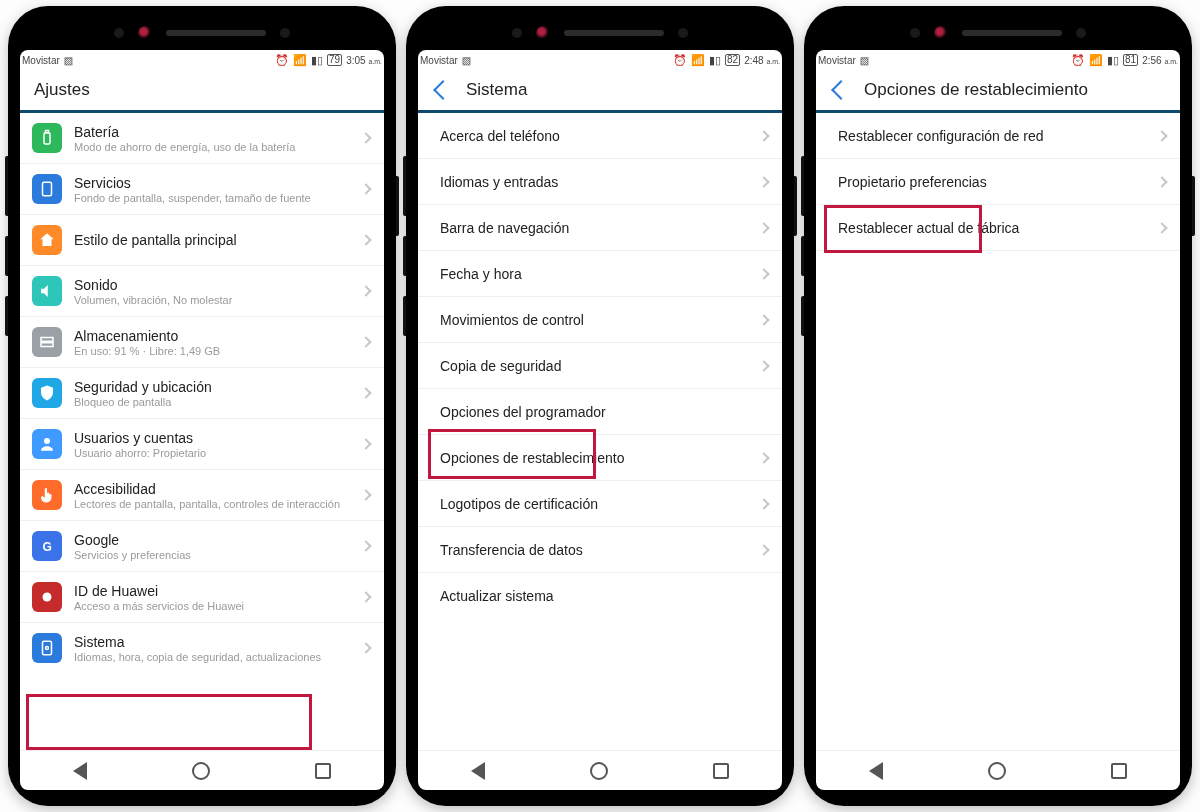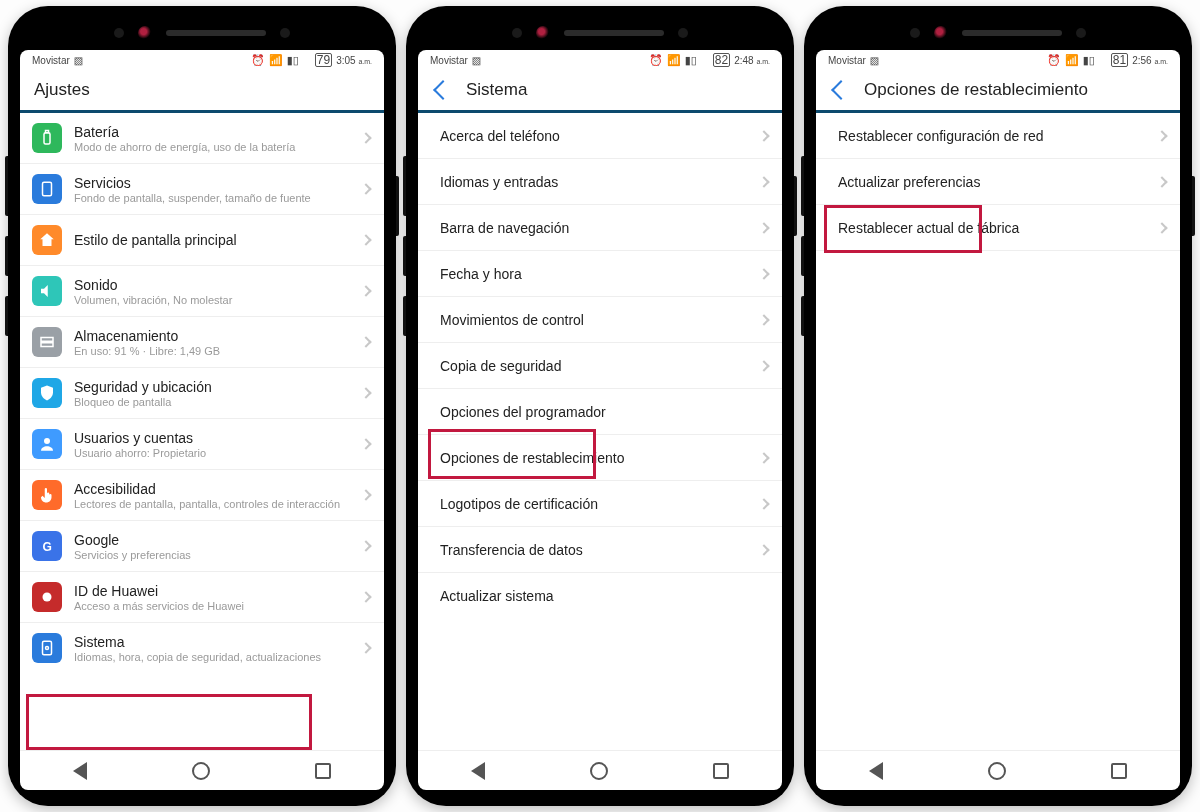--- a/index.html
+++ b/index.html
@@ -63,28 +63,28 @@
     display: flex;
     flex-direction: column;
   }
   .status-bar {
     height: 20px;
     font-size: 10px;
     color: #444;
     display: flex;
     align-items: center;
     justify-content: space-between;
-    padding: 0 12px;
+    padding: 0 2px;
   }
   .status-left, .status-right { display: flex; align-items: center; gap: 4px; }
   .status-right .ico { font-size: 11px; line-height: 1; }
   .battery {
     display: inline-flex; align-items: flex-start; gap:1px;
     border:1px solid #555; border-radius:2px; padding:0 1px;
-    font-size:12px; line-height:1;margin-left:12px;
+    font-size:10px; line-height:1;
   }
   .header {
     padding: 10px 14px;
     font-size: 17px;
     color: #222;
     border-bottom: 3px solid #0c4a6e;
     display: flex;
     align-items: center;
     gap: 16px;
   }
@@ -501,21 +501,21 @@
     </div>
     <div class="list" style="position:relative">
       <div class="row no-icon">
           <div class="texts">
             <div class="title">Restablecer configuración de red</div>
           </div>
           <span class="chevron"></span>
         </div>
       <div class="row no-icon">
           <div class="texts">
-            <div class="title">Actualizar preferencias</div>
+            <div class="title">Propietario preferencias</div>
           </div>
           <span class="chevron"></span>
         </div>
       <div class="row no-icon">
           <div class="texts">
             <div class="title">Restablecer actual de fábrica</div>
           </div>
           <span class="chevron"></span>
         </div>
 

